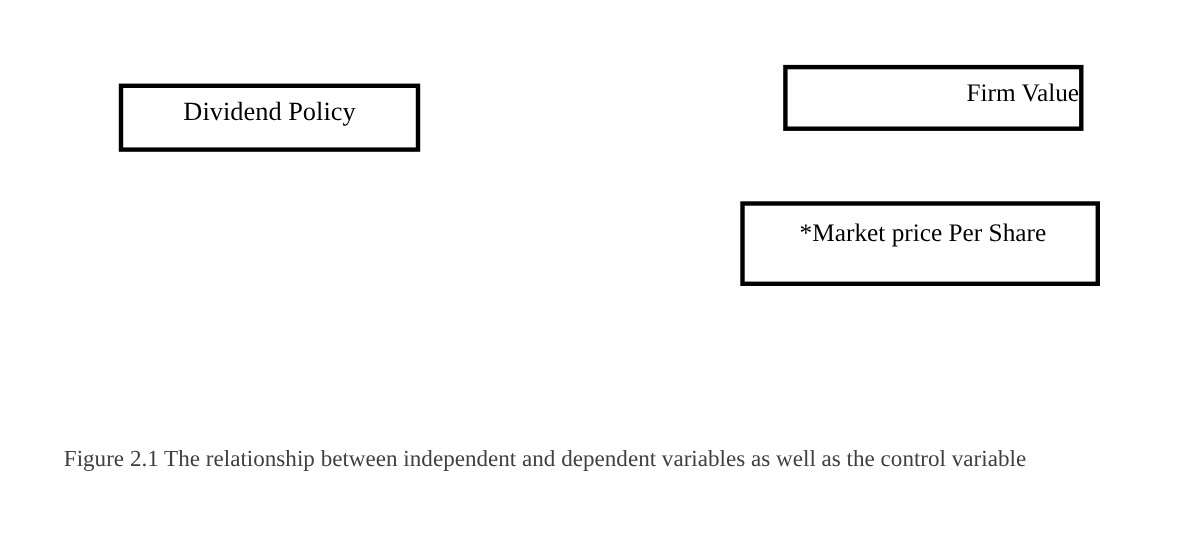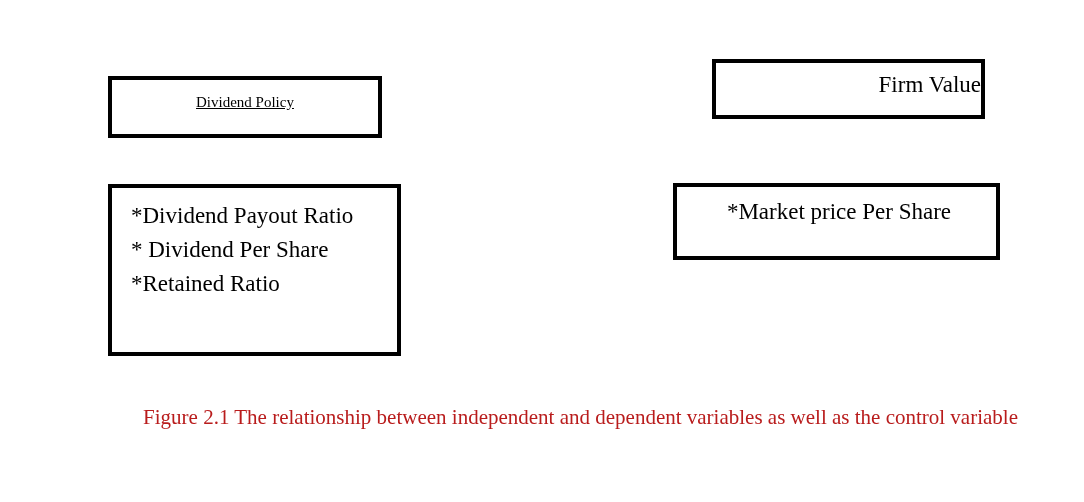--- a/index.html
+++ b/index.html
@@ -37,23 +37,22 @@
     left: 108px;
     top: 76px;
     width: 274px;
     height: 62px;
   }
   #label-dividend-policy {
     left: 0;
     right: 0;
     top: 7px;
     text-align: center;
-    font-size: 15px;
+    font-size: 24px;
     line-height: 30px;
-    text-decoration: underline;
   }
 
   
   #box-firm-value {
     left: 712px;
     top: 59px;
     width: 273px;
     height: 60px;
   }
   #label-firm-value {
@@ -98,42 +97,37 @@
   }
 
   
   #figure-caption {
     position: absolute;
     left: 58px;
     top: 388px;
     width: 960px;
     font-size: 21px;
     line-height: 59px;
-    color: #b91c1c;
-    text-align: right;
+    color: #404040;
+    text-align: left;
   }
 </style>
 </head>
 <body>
 
 <div id="figure-canvas">
 
   <div class="node-box" id="box-dividend-policy">
     <div class="node-text" id="label-dividend-policy">Dividend Policy</div>
   </div>
 
   <div class="node-box" id="box-firm-value">
     <div class="node-text" id="label-firm-value">Firm Value</div>
   </div>
 
-  <div class="node-box" id="box-independent-vars">
-    <div class="node-text" id="label-independent-vars">*Dividend Payout Ratio
-* Dividend Per Share
-*Retained Ratio</div>
-  </div>
 
   <div class="node-box" id="box-dependent-var">
     <div class="node-text" id="label-dependent-var">*Market price Per Share</div>
   </div>
 
   <div id="figure-caption">Figure 2.1 The relationship between independent and dependent variables as well as the control variable</div>
 
 </div>
 
 </body></html>

